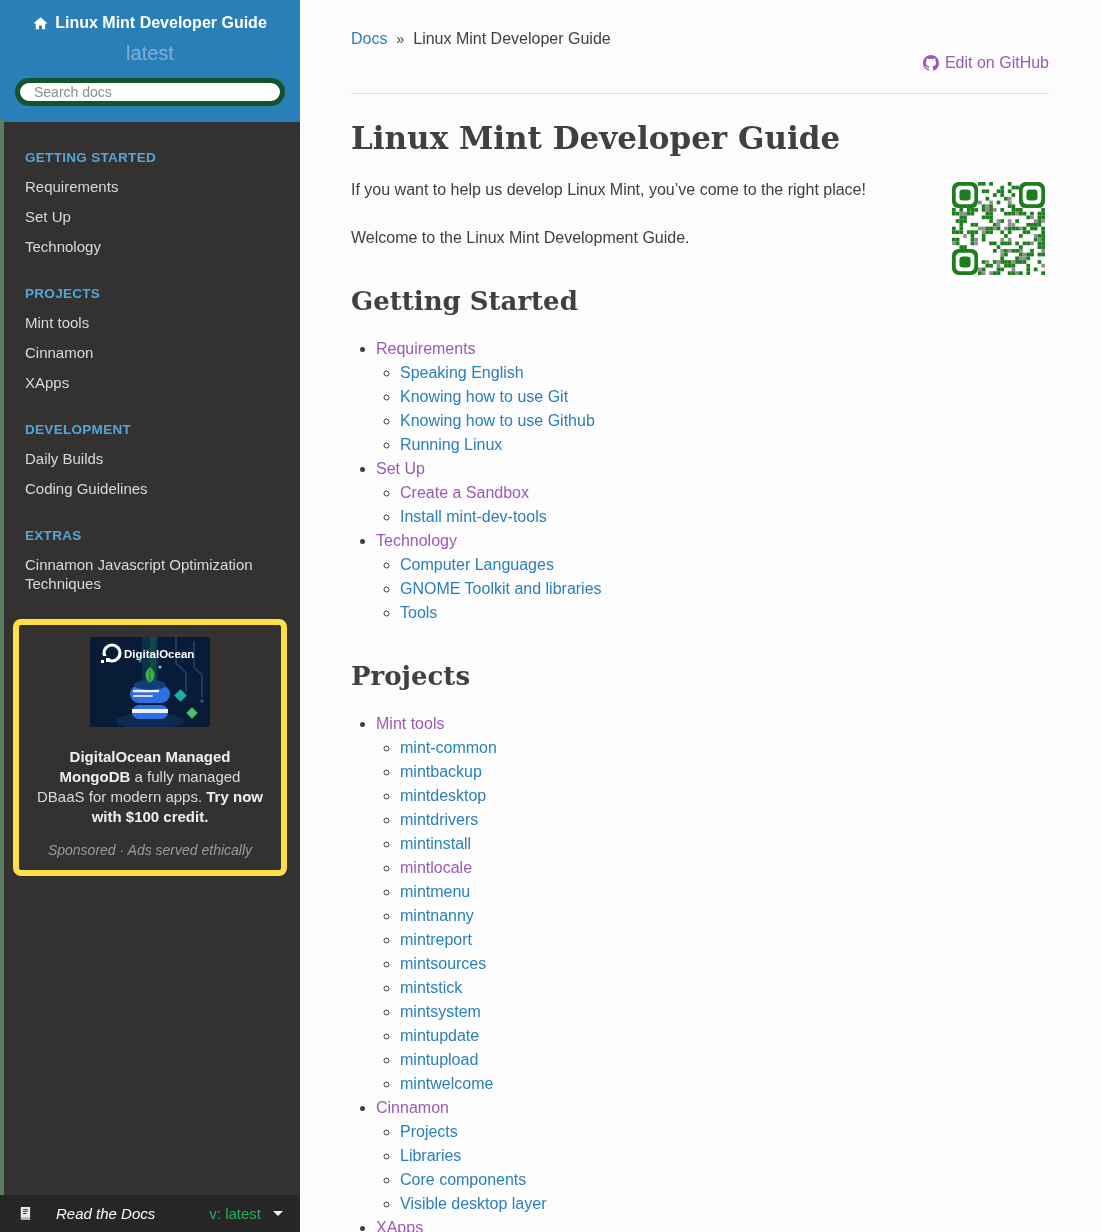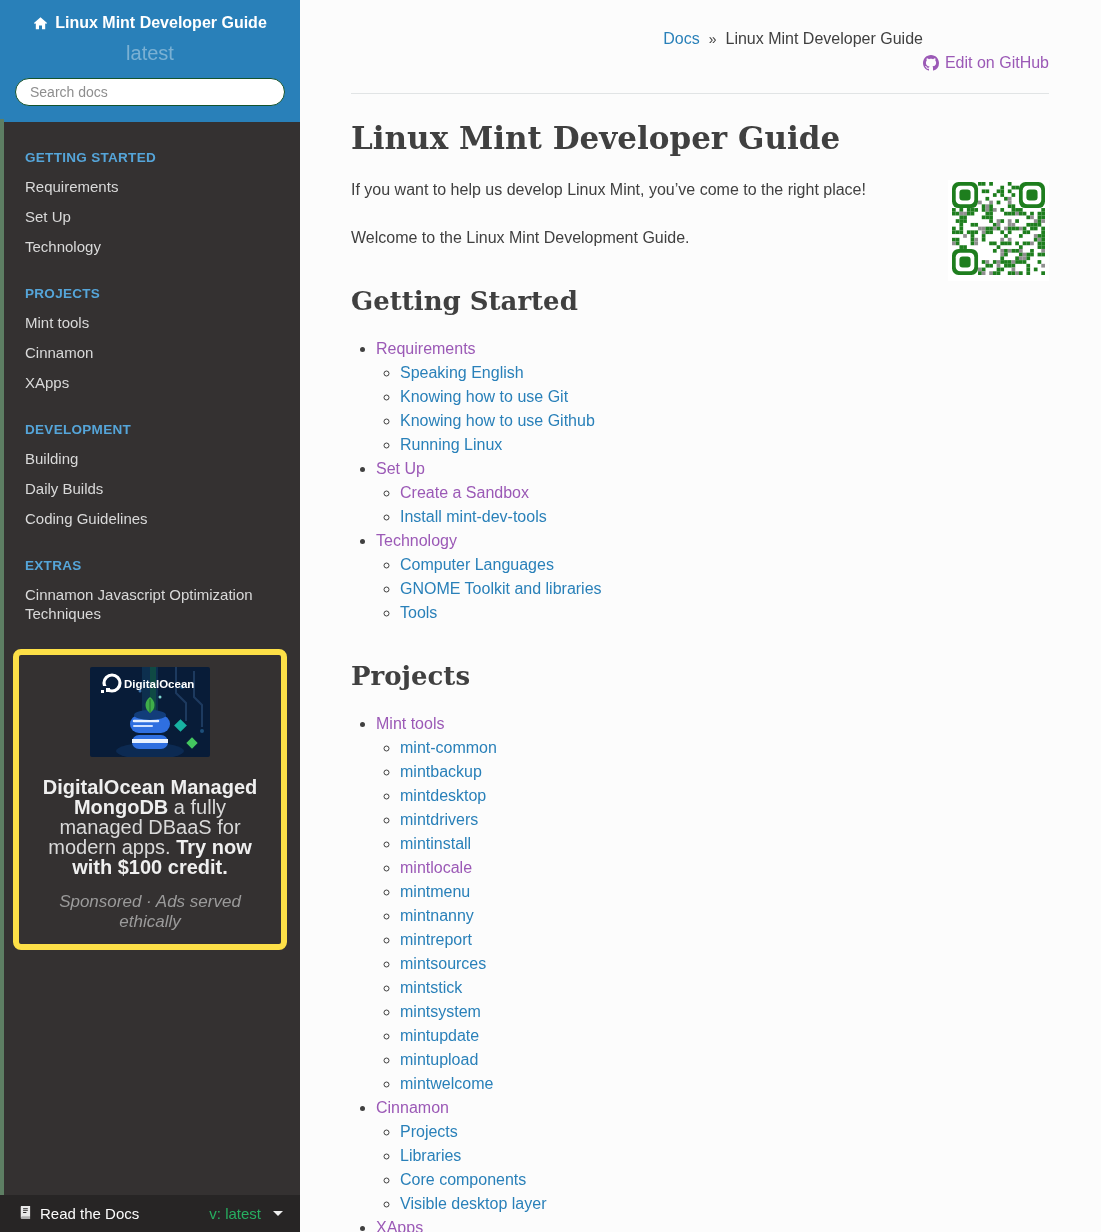--- a/index.html
+++ b/index.html
@@ -14,43 +14,43 @@
     font-family:"Liberation Sans",sans-serif;background:var(--content-bg);color:var(--text);}
   a{text-decoration:none;cursor:pointer;}
 
   
   .sidebar{position:absolute;left:0;top:0;width:300px;height:1232px;background:var(--sidebar-bg);}
   .side-header{background:var(--header-blue);padding:14px 15px 16px;text-align:center;}
   .side-title{color:#fff;font-weight:bold;font-size:16px;display:inline-flex;align-items:center;gap:7px;}
   .side-title svg{flex:0 0 auto;}
   .side-version{color:rgba(255,255,255,.38);font-size:20px;margin-top:7px;}
   .search-wrap{margin-top:13px;}
-  .search-input{width:270px;height:28px;border-radius:50px;border:1px solid #14532d;
+  .search-input{width:270px;height:28px;border-radius:50px;border:5px solid #14532d;
     padding:4px 14px;font-size:14px;font-family:"Liberation Sans",sans-serif;color:#333;outline:none;}
   .search-input::placeholder{color:#8e8e8e;}
   .side-scrollbar{position:absolute;left:0;top:119px;bottom:37px;width:4px;background:var(--scroll-green);}
   .side-nav{padding:4px 0 0;}
   .nav-caption{color:var(--caption-blue);font-weight:bold;font-size:13.5px;margin:24px 0 7px;padding:0 25px;letter-spacing:.3px;}
   .nav-link{display:block;color:var(--sidebar-link);font-size:15px;line-height:19px;padding:5.5px 25px;}
   
   .ad-card{margin:20px 13px 0;border:6px solid #fde047;border-radius:8px;padding:12px 10px 12px;text-align:center;}
   .ad-img{width:120px;height:90px;border-radius:2px;display:inline-block;overflow:hidden;}
-  .ad-text{margin-top:16px;color:#d9d9d9;font-size:20px;line-height:20px;padding:0 8px;}
+  .ad-text{margin-top:16px;color:#d9d9d9;font-size:15px;line-height:20px;padding:0 8px;}
   .ad-text b{color:#efefef;}
-  .ad-sponsored{margin-top:15px;color:#9b9b9b;font-style:italic;font-size:17px;}
+  .ad-sponsored{margin-top:15px;color:#9b9b9b;font-style:italic;font-size:14px;}
   
   .side-footer{position:absolute;left:0;bottom:0;width:300px;height:37px;background:var(--footer-bg);
     display:flex;align-items:center;justify-content:space-between;padding:0 17px;color:#fcfcfc;font-size:15px;}
-  .footer-left{display:flex;align-items:flex-start;gap:8px;}
+  .footer-left{display:flex;align-items:center;gap:24px;font-style:italic;}
   .footer-version{color:var(--version-green);display:flex;align-items:center;gap:12px;}
   .caret-down{width:0;height:0;border-left:5px solid transparent;border-right:5px solid transparent;border-top:5px solid #efefef;display:inline-block;}
 
   
   .content{margin-left:300px;background:var(--content-bg);min-height:1232px;padding:30px 52px 40px 51px;}
-  .crumb-row{display:flex;justify-content:flex-end;align-items:flex-start;font-size:16px;}
+  .crumb-row{display:flex;justify-content:space-between;align-items:flex-start;font-size:16px;}
   .crumb-left{color:var(--text);}
   .crumb-link{color:var(--link-blue);}
   .crumb-sep{margin:0 9px;color:var(--text);font-size:14px;}
   .edit-link{color:var(--link-visited);display:inline-flex;align-items:center;gap:6px;margin-top:24px;}
   .content hr{border:none;border-top:1px solid var(--hr);margin:21px 0 0;}
   h1.page-title{font-family:"DejaVu Serif",serif;font-size:31px;font-weight:700;color:var(--text);margin:26px 0 22px;}
   .qr-float{float:right;margin:2px 0 12px 24px;background:#fff;padding:2px;}
   p.para{font-size:16px;line-height:24px;margin:0 0 24px;}
   .section-heading{font-family:"DejaVu Serif",serif;font-size:26px;font-weight:700;color:var(--text);margin:36px 0 21px;}
   ul.toc-l1{list-style:disc;margin:0 0 24px 7px;padding-left:18px;}
@@ -81,21 +81,20 @@
   <div class="side-nav" id="side-nav">
       <p class="nav-caption">GETTING STARTED</p>
       <a class="nav-link">Requirements</a>
       <a class="nav-link">Set Up</a>
       <a class="nav-link">Technology</a>
       <p class="nav-caption">PROJECTS</p>
       <a class="nav-link">Mint tools</a>
       <a class="nav-link">Cinnamon</a>
       <a class="nav-link">XApps</a>
       <p class="nav-caption">DEVELOPMENT</p>
-      <a class="nav-link">Building</a>
       <a class="nav-link">Daily Builds</a>
       <a class="nav-link">Coding Guidelines</a>
       <p class="nav-caption">EXTRAS</p>
       <a class="nav-link">Cinnamon Javascript Optimization Techniques</a>
     </div>
 
   <div class="ad-card">
     <span class="ad-img">
       <svg width="120" height="90" viewBox="0 0 120 90">
         <rect width="120" height="90" fill="#081c38"></rect>

